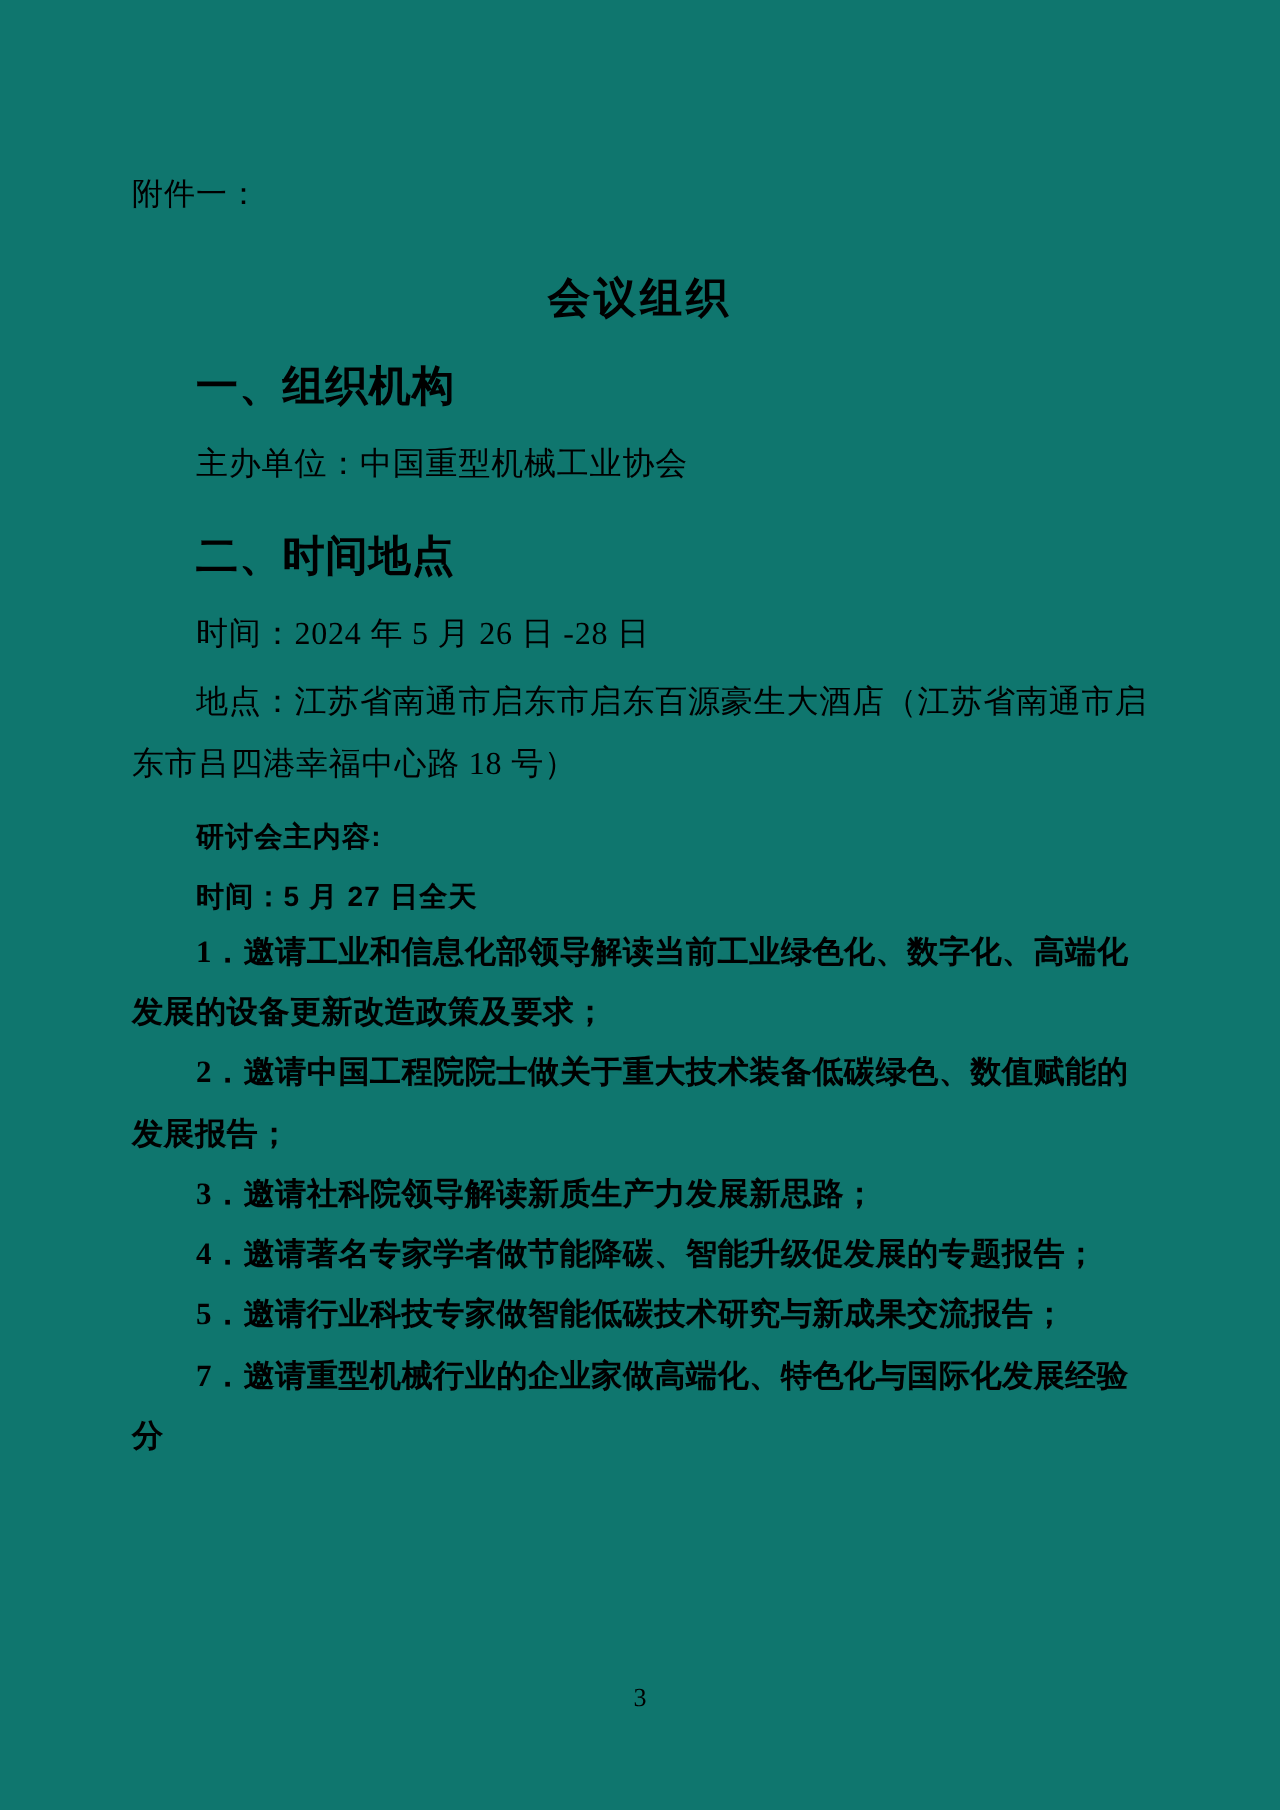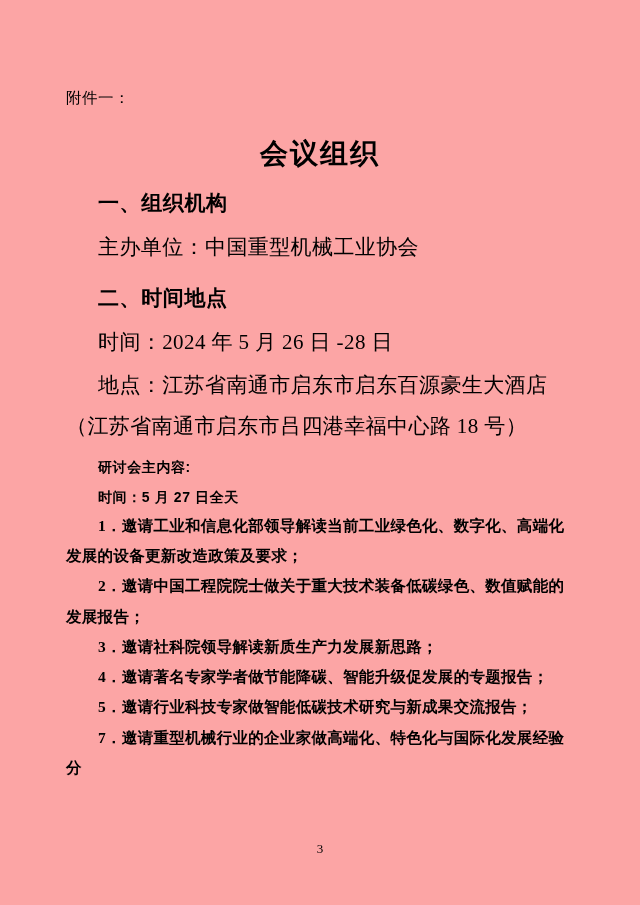--- a/index.html
+++ b/index.html
@@ -11,54 +11,54 @@
     height: 905px;
     background: #ffffff;
     font-family: "Liberation Serif", "DejaVu Serif", serif;
     color: #000000;
     overflow: hidden;
   }
   .page {
     position: relative;
     width: 640px;
     height: 905px;
-    background: #fca5a5;
+    background: #0f766e;
     box-sizing: border-box;
     padding: 0;
   }
   .content {
     position: absolute;
     left: 66px;
     top: 86px;
     width: 508px;
   }
   .attachment-label {
     font-size: 15.5px;
     line-height: 1.5;
     letter-spacing: 0.5px;
     margin-bottom: 26px;
   }
   .doc-title {
     text-align: center;
-    font-size: 28px;
+    font-size: 21px;
     font-weight: bold;
     letter-spacing: 2px;
     margin: 24px 0 15px 0;
     font-family: Liberation Sans, sans-serif;
   }
   .section-heading {
     font-size: 21px;
     font-weight: bold;
     margin: 16px 0 10px 0;
     text-indent: 32px;
     letter-spacing: 0.6px;
     font-family: "DejaVu Sans", "Liberation Sans", sans-serif;
   }
   .para {
-    font-size: 21px;
+    font-size: 16px;
     line-height: 1.95;
     text-indent: 32px;
     letter-spacing: 0.4px;
     margin: 0 0 2px 0;
   }
   .sub-heading {
     font-size: 14px;
     font-weight: bold;
     text-indent: 32px;
     letter-spacing: 0.6px;

